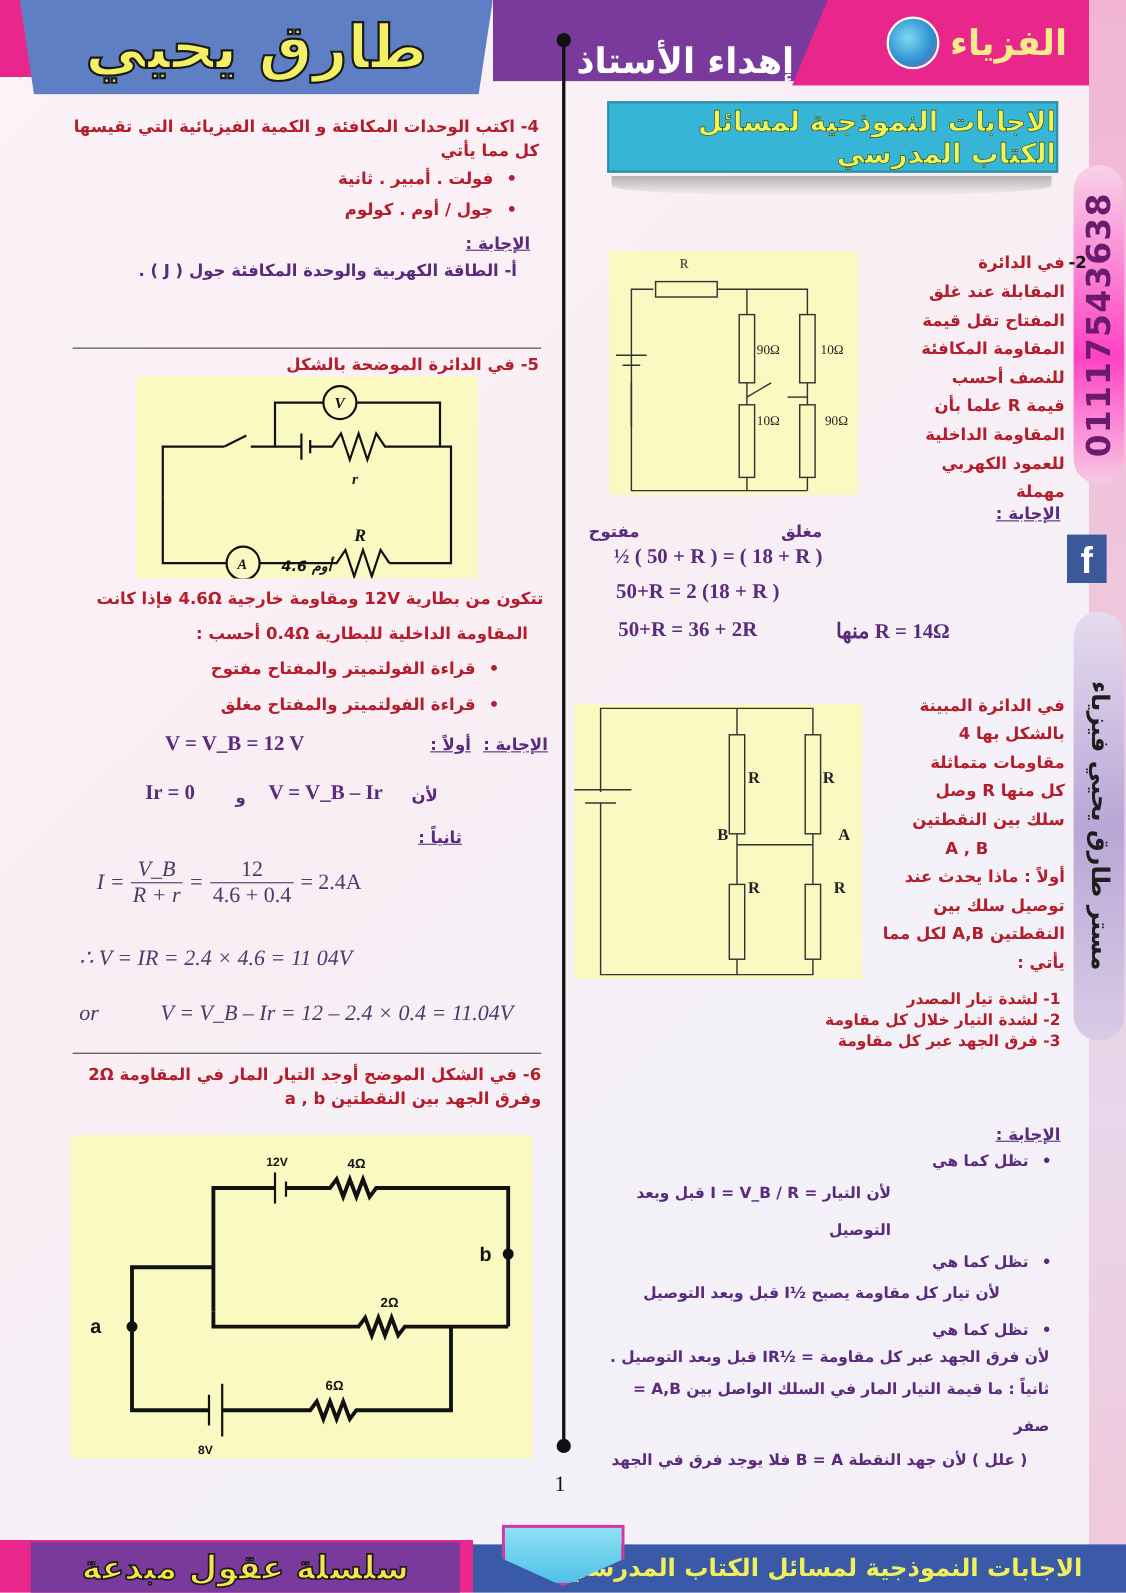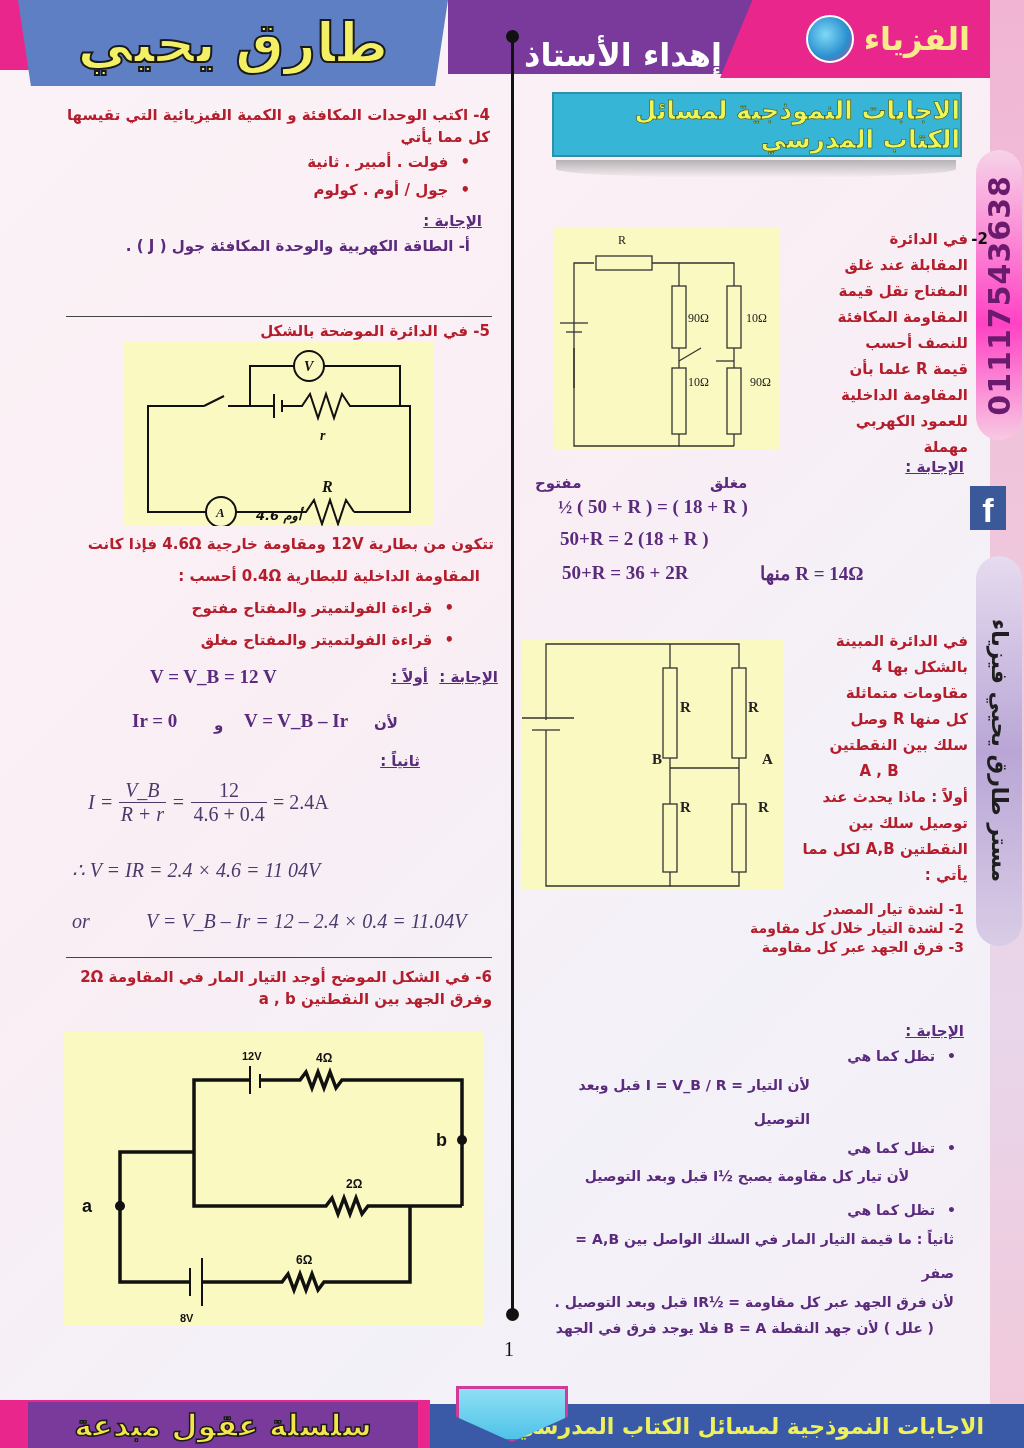--- a/index.html
+++ b/index.html
@@ -201,22 +201,22 @@
 </div>
 
 <div class="abs rtl ans-head" style="left:880px; top:1022px; width:84px;">الإجابة :</div>
 
 <div class="abs rtl a-purple" style="left:540px; top:1044px; width:420px; font-size:14px; line-height:24px;">
   <div class="bullet" style="padding-right:4px;">تظل كما هي</div>
   <div style="padding-right:150px; line-height:34px;">لأن التيار = I = V_B / R قبل وبعد التوصيل</div>
   <div class="bullet" style="padding-right:4px;">تظل كما هي</div>
   <div style="padding-right:6px; line-height:32px;text-align:center;">لأن تيار كل مقاومة يصبح ½I قبل وبعد التوصيل</div>
   <div class="bullet" style="padding-right:4px; margin-top:6px;">تظل كما هي</div>
+  <div style="padding-right:6px;">لأن فرق الجهد عبر كل مقاومة = ½IR قبل وبعد التوصيل .</div>
   <div style="padding-right:6px; line-height:34px;">ثانياً : ما قيمة التيار المار في السلك الواصل بين A,B = صفر</div>
-  <div style="padding-right:6px;">لأن فرق الجهد عبر كل مقاومة = ½IR قبل وبعد التوصيل .</div>
   <div style="padding-right:26px; line-height:28px;">( علل ) لأن جهد النقطة B = A فلا يوجد فرق في الجهد</div>
 </div>
 
 <div class="abs rtl q-red" style="left:60px; top:104px; width:430px; font-size:15px; line-height:22px;">
   <div>4- اكتب الوحدات المكافئة و الكمية الفيزيائية التي تقيسها</div>
   <div>كل مما يأتي</div>
   <div class="bullet" style="padding-right:20px; line-height:28px;">فولت . أمبير . ثانية</div>
   <div class="bullet" style="padding-right:20px; line-height:28px;">جول / أوم . كولوم</div>
 </div>
 <div class="abs rtl ans-head" style="left:390px; top:212px; width:92px;">الإجابة :</div>

